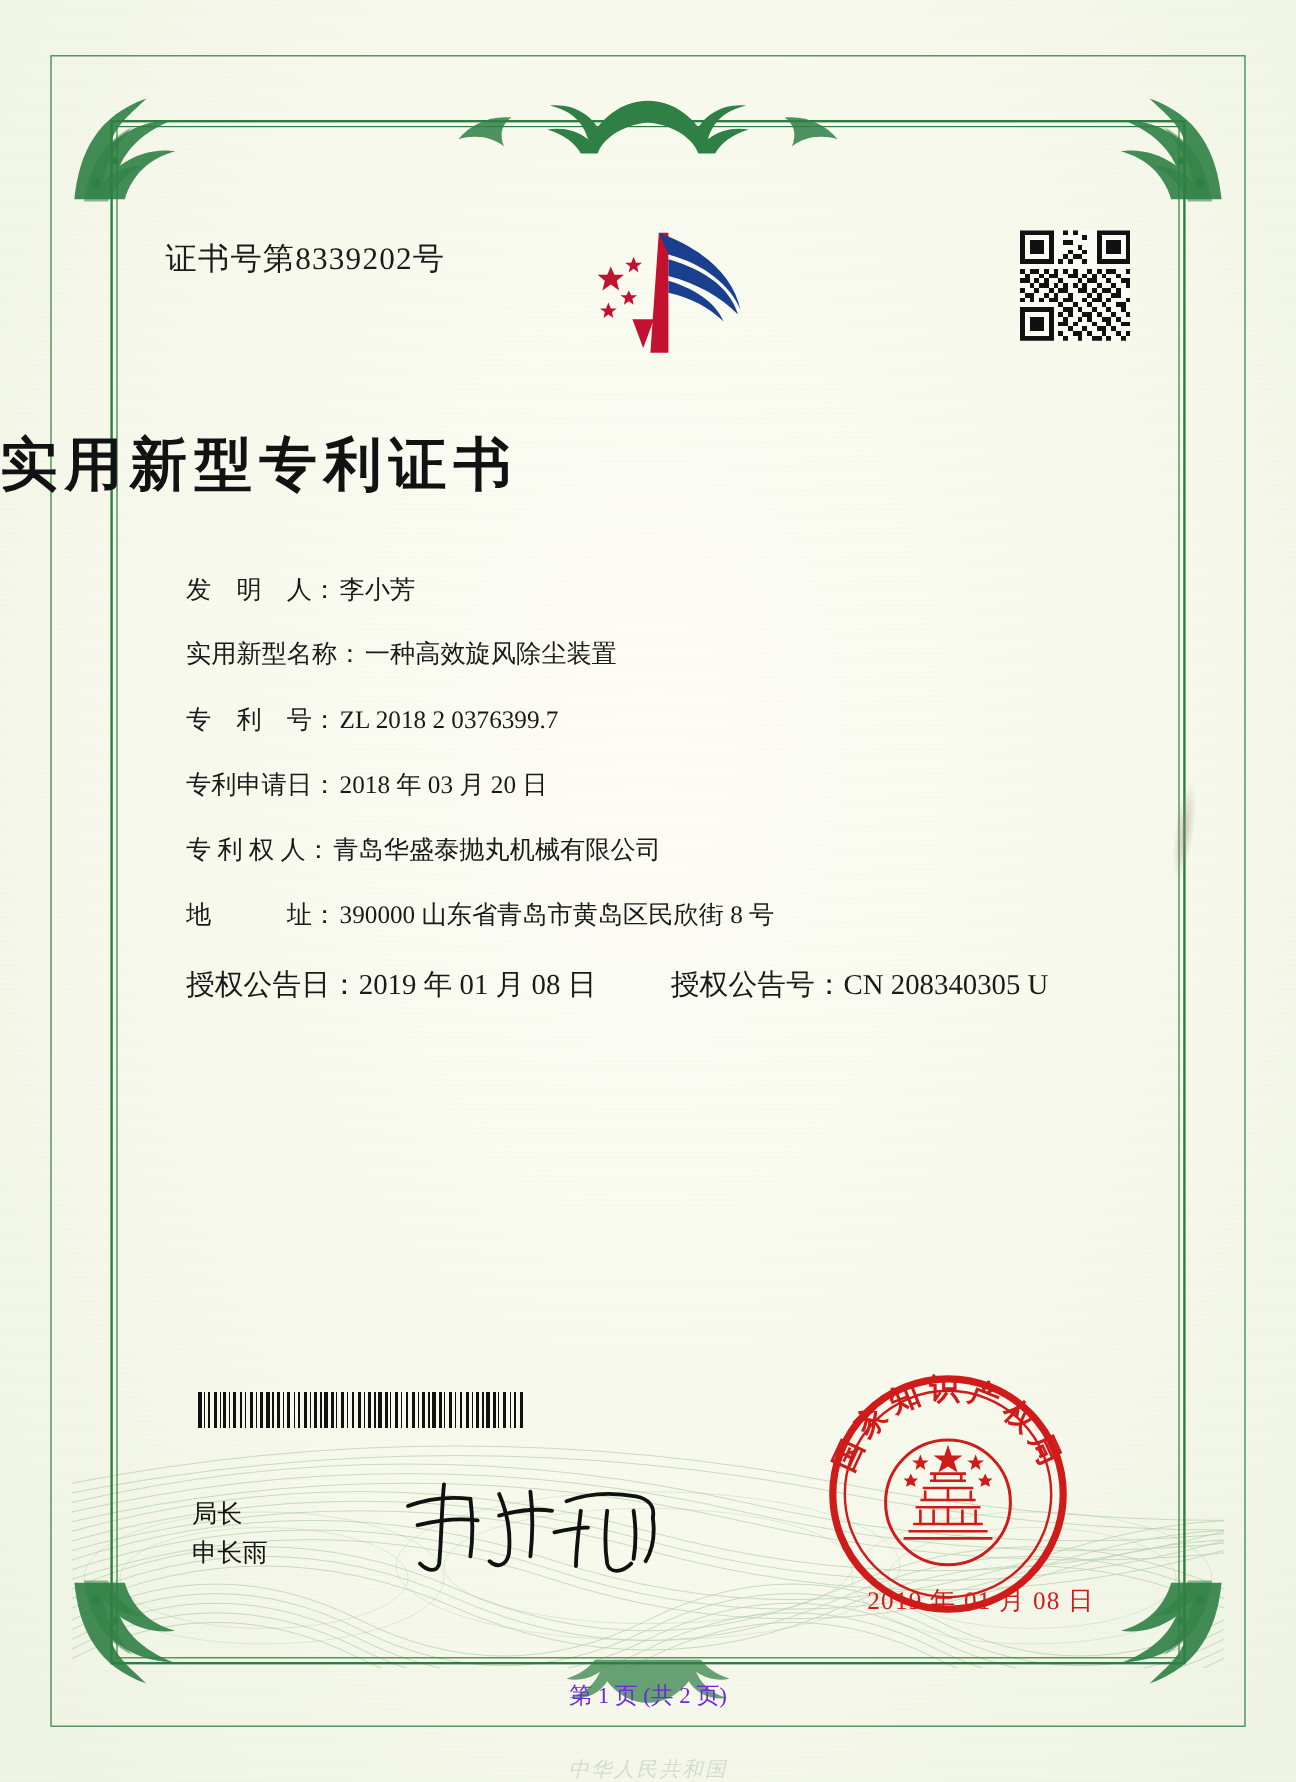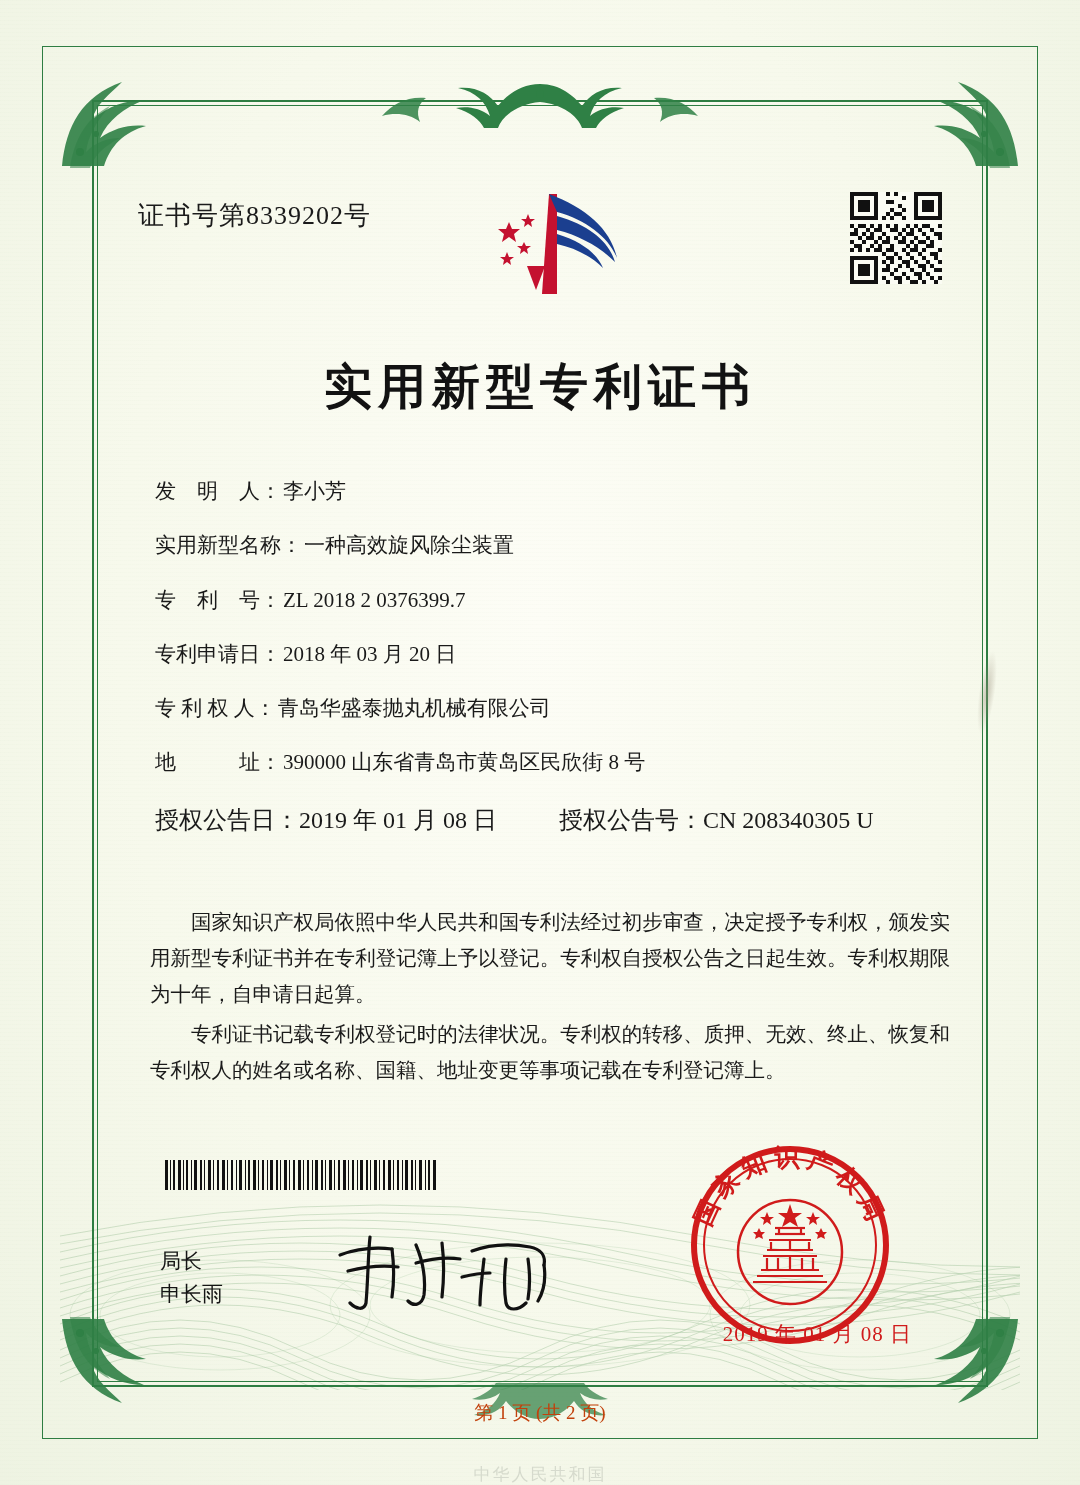--- a/index.html
+++ b/index.html
@@ -121,21 +121,21 @@
     top: 192px;
     width: 92px;
     height: 92px;
   }
 
   .title {
     position: absolute;
     left: 0;
     right: 0;
     top: 355px;
-    text-align: center;
+    text-align: left;
     font-size: 48px;
     font-weight: bold;
     letter-spacing: 6px;
     color: #121212;
     font-family: "DejaVu Serif", "Liberation Serif", serif;
   }
 
   .fields {
     position: absolute;
     left: 155px;
@@ -222,30 +222,31 @@
     letter-spacing: 1px;
   }
 
   .footer {
     position: absolute;
     left: 0;
     right: 0;
     top: 1400px;
     text-align: center;
     font-size: 19px;
-    color: #c2410c;
+    color: #6d28d9;
   }
   .ghost {
     position: absolute;
     left: 0; right: 0;
     top: 1463px;
     text-align: center;
     font-size: 17px;
     color: rgba(110,120,110,0.22);
     letter-spacing: 2px;
+    font-style: italic;
   }
   .smudge {
     position: absolute;
     right: 85px;
     top: 650px;
     width: 16px;
     height: 85px;
     background: radial-gradient(ellipse at 50% 50%, rgba(150,140,120,0.45), rgba(150,140,120,0) 70%);
     transform: rotate(8deg);
   }
@@ -539,24 +540,20 @@
     </div>
     <div class="row-two">
       <span class="lbl">授权公告日：</span>
       <span class="val">2019 年 01 月 08 日</span>
       <span class="gap"></span>
       <span class="lbl">授权公告号：</span>
       <span class="val">CN 208340305 U</span>
     </div>
   </div>
 
-  <div class="paras">
-    <p>国家知识产权局依照中华人民共和国专利法经过初步审查，决定授予专利权，颁发实用新型专利证书并在专利登记簿上予以登记。专利权自授权公告之日起生效。专利权期限为十年，自申请日起算。</p>
-    <p>专利证书记载专利权登记时的法律状况。专利权的转移、质押、无效、终止、恢复和专利权人的姓名或名称、国籍、地址变更等事项记载在专利登记簿上。</p>
-  </div>
 
   <div class="barcode">
     <svg width="275" height="30" viewBox="0 0 275 30" shape-rendering="crispEdges" xmlns="http://www.w3.org/2000/svg">
       <g fill="#111">
         <rect x="0" y="0" width="3" height="30"></rect>
           <rect x="5" y="0" width="1" height="30"></rect>
         <rect x="8" y="0" width="2" height="30"></rect>
           <rect x="13" y="0" width="3" height="30"></rect>
         <rect x="18" y="0" width="1" height="30"></rect>
           <rect x="21" y="0" width="2" height="30"></rect>

